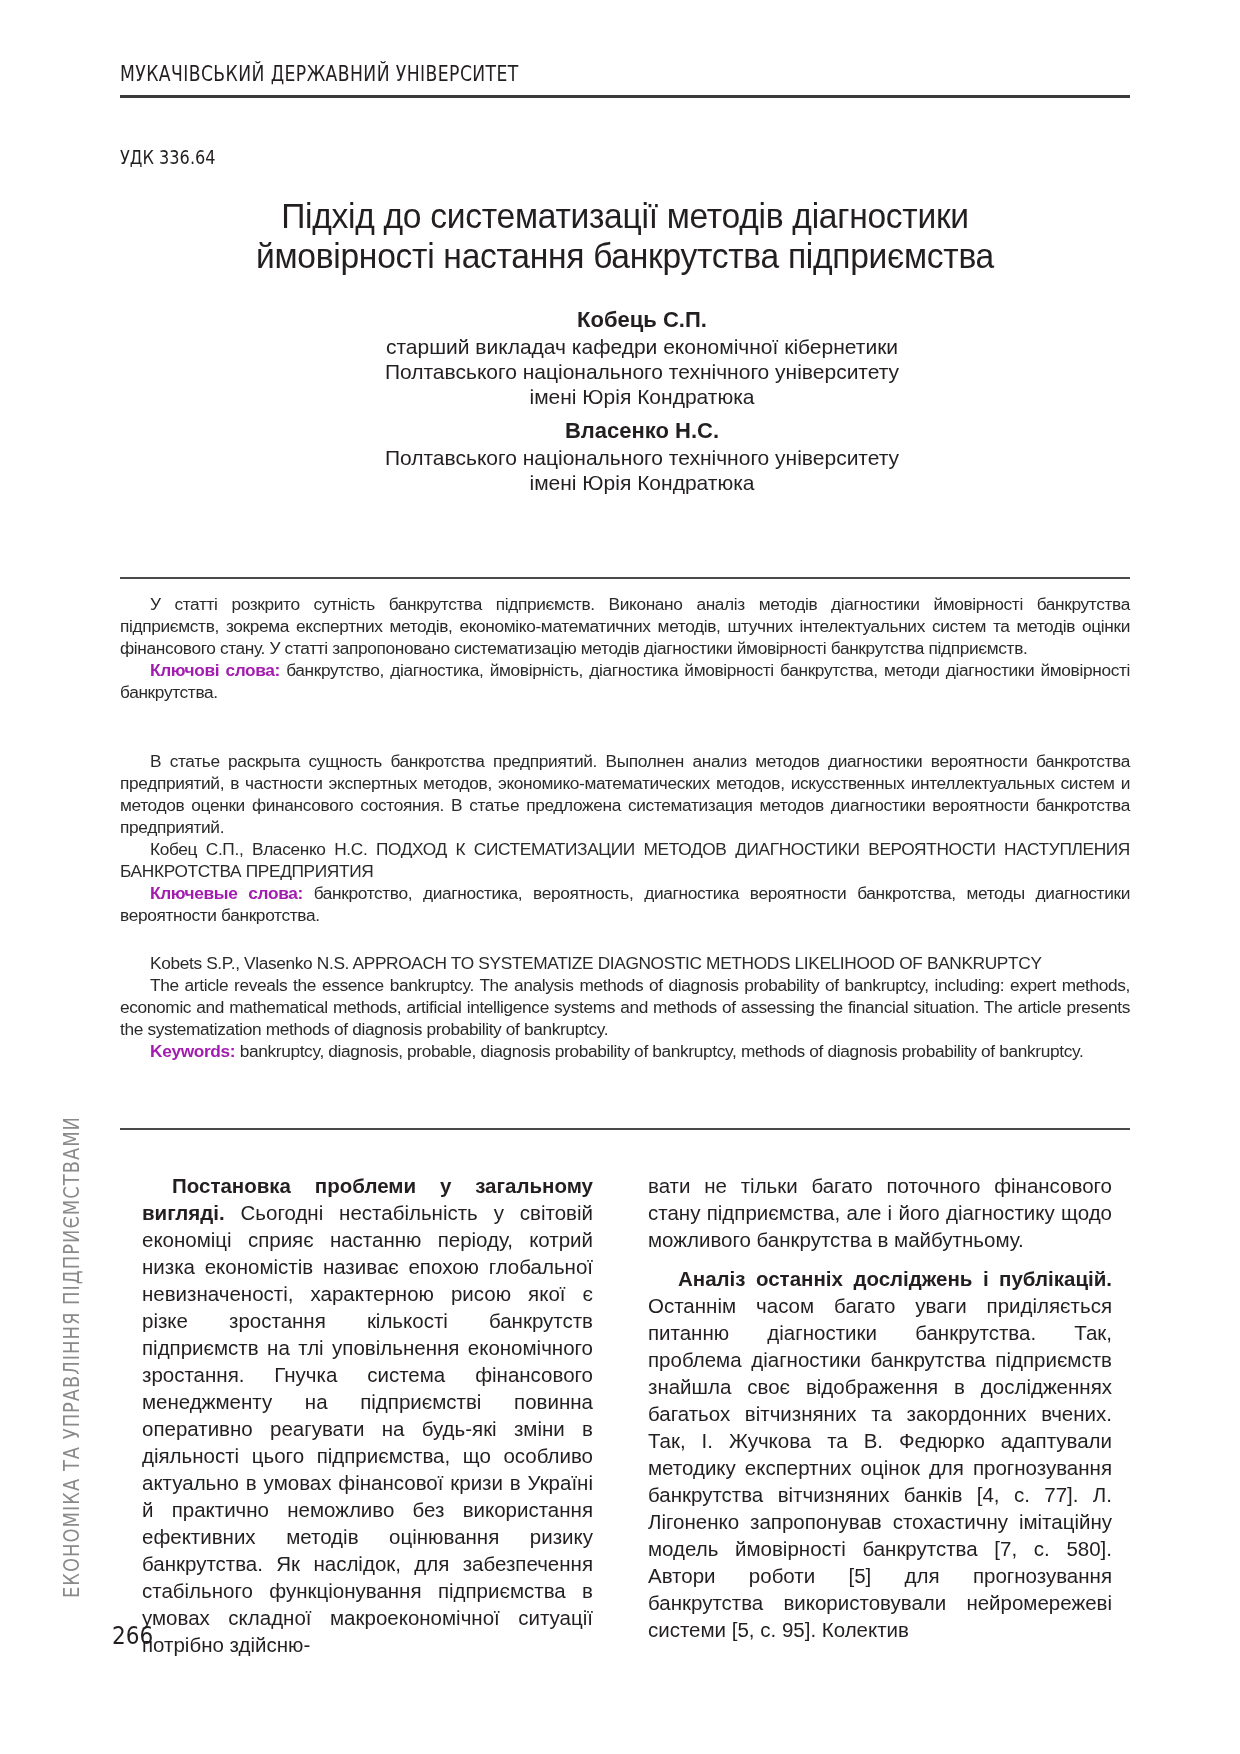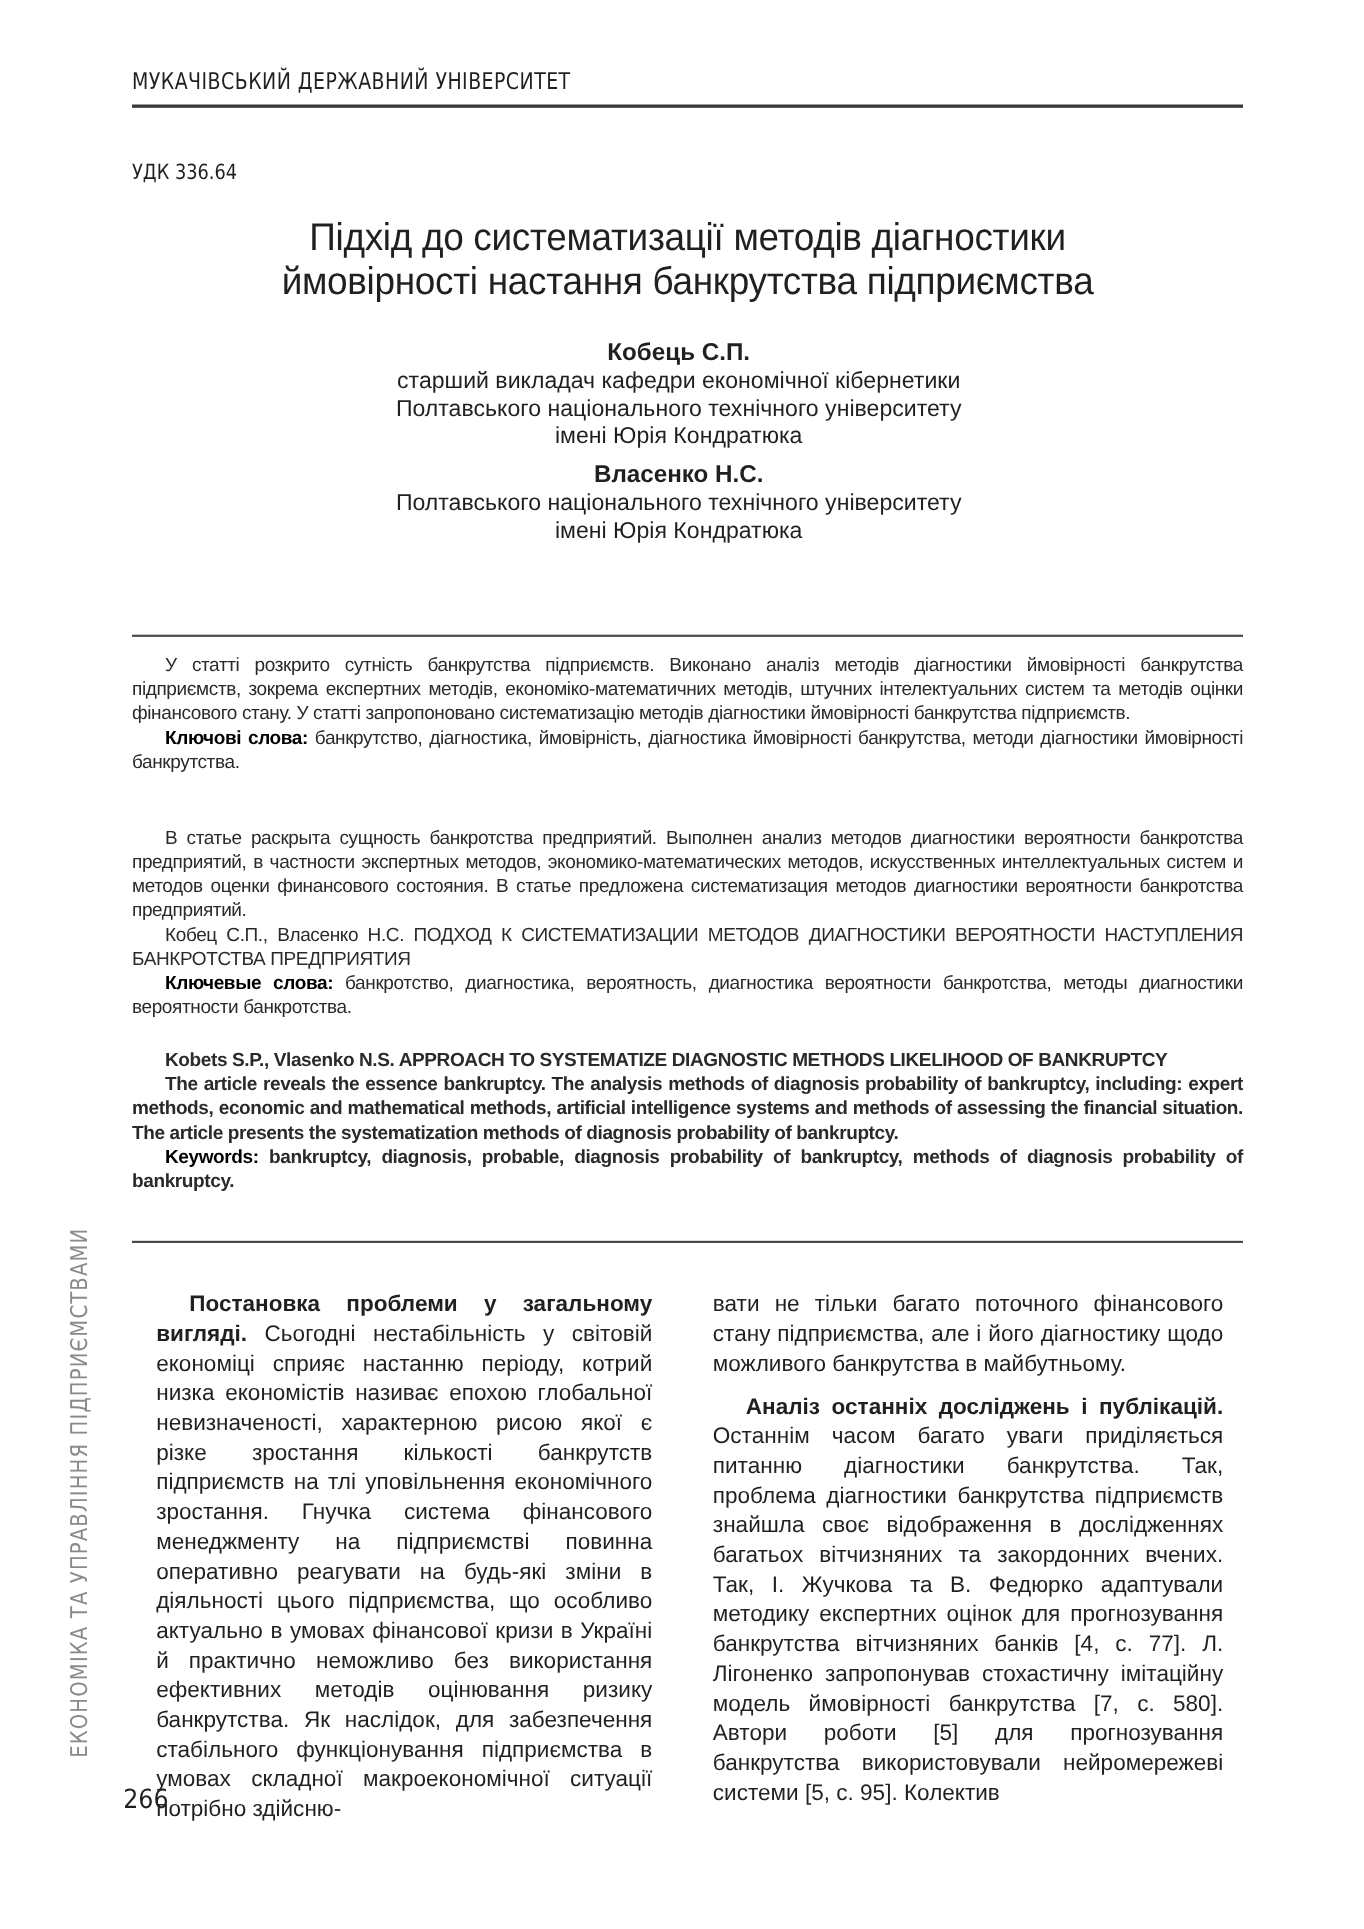--- a/index.html
+++ b/index.html
@@ -3,27 +3,27 @@
   <meta charset="utf-8">
   <style>
     html, body { margin: 0; padding: 0; background: #ffffff; }
     body { width: 1240px; height: 1754px; position: relative; overflow: hidden; color: #231f20; font-family: "Liberation Sans", sans-serif; }
     .header { position: absolute; left: 120px; top: 62px; width: 1010px; }
     .header-title { font-family: "DejaVu Sans", sans-serif; font-size: 21px; letter-spacing: 0.5px; transform: scaleX(0.82); transform-origin: left; white-space: nowrap; color: #231f20; }
     .header-rule { position: absolute; left: 120px; top: 95px; width: 1010px; height: 3px; background: #3a3a3a; }
     .udc { position: absolute; left: 120px; top: 146px; font-family: "DejaVu Sans", sans-serif; font-size: 19px; transform: scaleX(0.85); transform-origin: left; white-space: nowrap; }
     .title { position: absolute; left: 120px; top: 196px; width: 1010px; text-align: center; font-weight: normal; font-size: 35px; line-height: 40px; letter-spacing: -0.3px; }
     .title div { transform: scaleX(0.96); }
-    .authors { position: absolute; left: 112px; top: 306px; width: 1010px; text-align: center; font-size: 21px; line-height: 25px; }
+    .authors { position: absolute; left: 137px; top: 306px; width: 1010px; text-align: center; font-size: 21px; line-height: 25px; }
     .author-name { font-weight: bold; font-size: 22px; line-height: 28px; }
     .author-gap { height: 8px; }
     .rule { position: absolute; left: 120px; width: 1010px; height: 2px; background: #4a4a4a; }
     .abstract { position: absolute; left: 120px; width: 1010px; font-size: 17.3px; line-height: 22px; text-align: justify; color: #2a2a2a; letter-spacing: -0.35px; }
     .abstract p { margin: 0; text-indent: 30px; }
-    .abstract b { color: #000000; }
+    .abstract b { color: #a21caf; }
     .col { position: absolute; font-size: 20.5px; line-height: 27px; text-align: justify; color: #231f20; }
     .col p { margin: 12px; text-indent: 30px; }
     .col p.cont { text-indent: 0; }
     .side { position: absolute; left: 60px; top: 1598px; transform: rotate(-90deg); transform-origin: left top; font-family: "DejaVu Sans", sans-serif; font-size: 21px; color: #8a8a8a; letter-spacing: 1.2px; white-space: nowrap; }
     .side span { display: inline-block; transform: scaleX(0.85); transform-origin: left; }
     .page-num { position: absolute; left: 112px; top: 1622px; font-family: "DejaVu Sans", sans-serif; font-size: 24px; color: #231f20; transform: scaleX(0.9); transform-origin: left; }
   </style>
 </head>
 <body>
 
@@ -56,21 +56,21 @@
   <p>У статті розкрито сутність банкрутства підприємств. Виконано аналіз методів діагностики ймовірності банкрутства підприємств, зокрема експертних методів, економіко-математичних методів, штучних інтелектуальних систем та методів оцінки фінансового стану. У статті запропоновано систематизацію методів діагностики ймовірності банкрутства підприємств.</p>
   <p><b>Ключові слова:</b><span> банкрутство, діагностика, ймовірність, діагностика ймовірності банкрутства, методи діагностики ймовірності банкрутства.</span></p>
 </div>
 
 <div class="abstract" style="top:750px;">
   <p>В статье раскрыта сущность банкротства предприятий. Выполнен анализ методов диагностики вероятности банкротства предприятий, в частности экспертных методов, экономико-математических методов, искусственных интеллектуальных систем и методов оценки финансового состояния. В статье предложена систематизация методов диагностики вероятности банкротства предприятий.</p>
   <p>Кобец С.П., Власенко Н.С. ПОДХОД К СИСТЕМАТИЗАЦИИ МЕТОДОВ ДИАГНОСТИКИ ВЕРОЯТНОСТИ НАСТУПЛЕНИЯ БАНКРОТСТВА ПРЕДПРИЯТИЯ</p>
   <p><b>Ключевые слова:</b><span> банкротство, диагностика, вероятность, диагностика вероятности банкротства, методы диагностики вероятности банкротства.</span></p>
 </div>
 
-<div class="abstract" style="top:952px;font-weight:bold;">
+<div class="abstract" style="top:952px;">
   <p>Kobets S.P., Vlasenko N.S. APPROACH TO SYSTEMATIZE DIAGNOSTIC METHODS LIKELIHOOD OF BANKRUPTCY</p>
   <p>The article reveals the essence bankruptcy. The analysis methods of diagnosis probability of bankruptcy, including: expert methods, economic and mathematical methods, artificial intelligence systems and methods of assessing the financial situation. The article presents the systematization methods of diagnosis probability of bankruptcy.</p>
   <p><b>Keywords:</b><span>  bankruptcy, diagnosis, probable, diagnosis probability of bankruptcy, methods of diagnosis probability of bankruptcy.</span></p>
 </div>
 
 <div class="rule" style="top:1128px;"></div>
 
 <div class="col" style="left:130px; top:1160px; width:475px;">
   <p><b>Постановка проблеми у загальному вигляді.</b><span> Сьогодні нестабільність у світовій економіці сприяє настанню періоду, котрий низка економістів називає епохою глобальної невизначеності, характерною рисою якої є різке зростання кількості банкрутств підприємств на тлі уповільнення економічного зростання. Гнучка система фінансового менеджменту на підприємстві повинна оперативно реагувати на будь-які зміни в діяльності цього підприємства, що особливо актуально в умовах фінансової кризи в Україні й практично неможливо без використання ефективних методів оцінювання ризику банкрутства. Як наслідок, для забезпечення стабільного функціонування підприємства в умовах складної макроекономічної ситуації потрібно здійсню-</span></p>
 </div>

